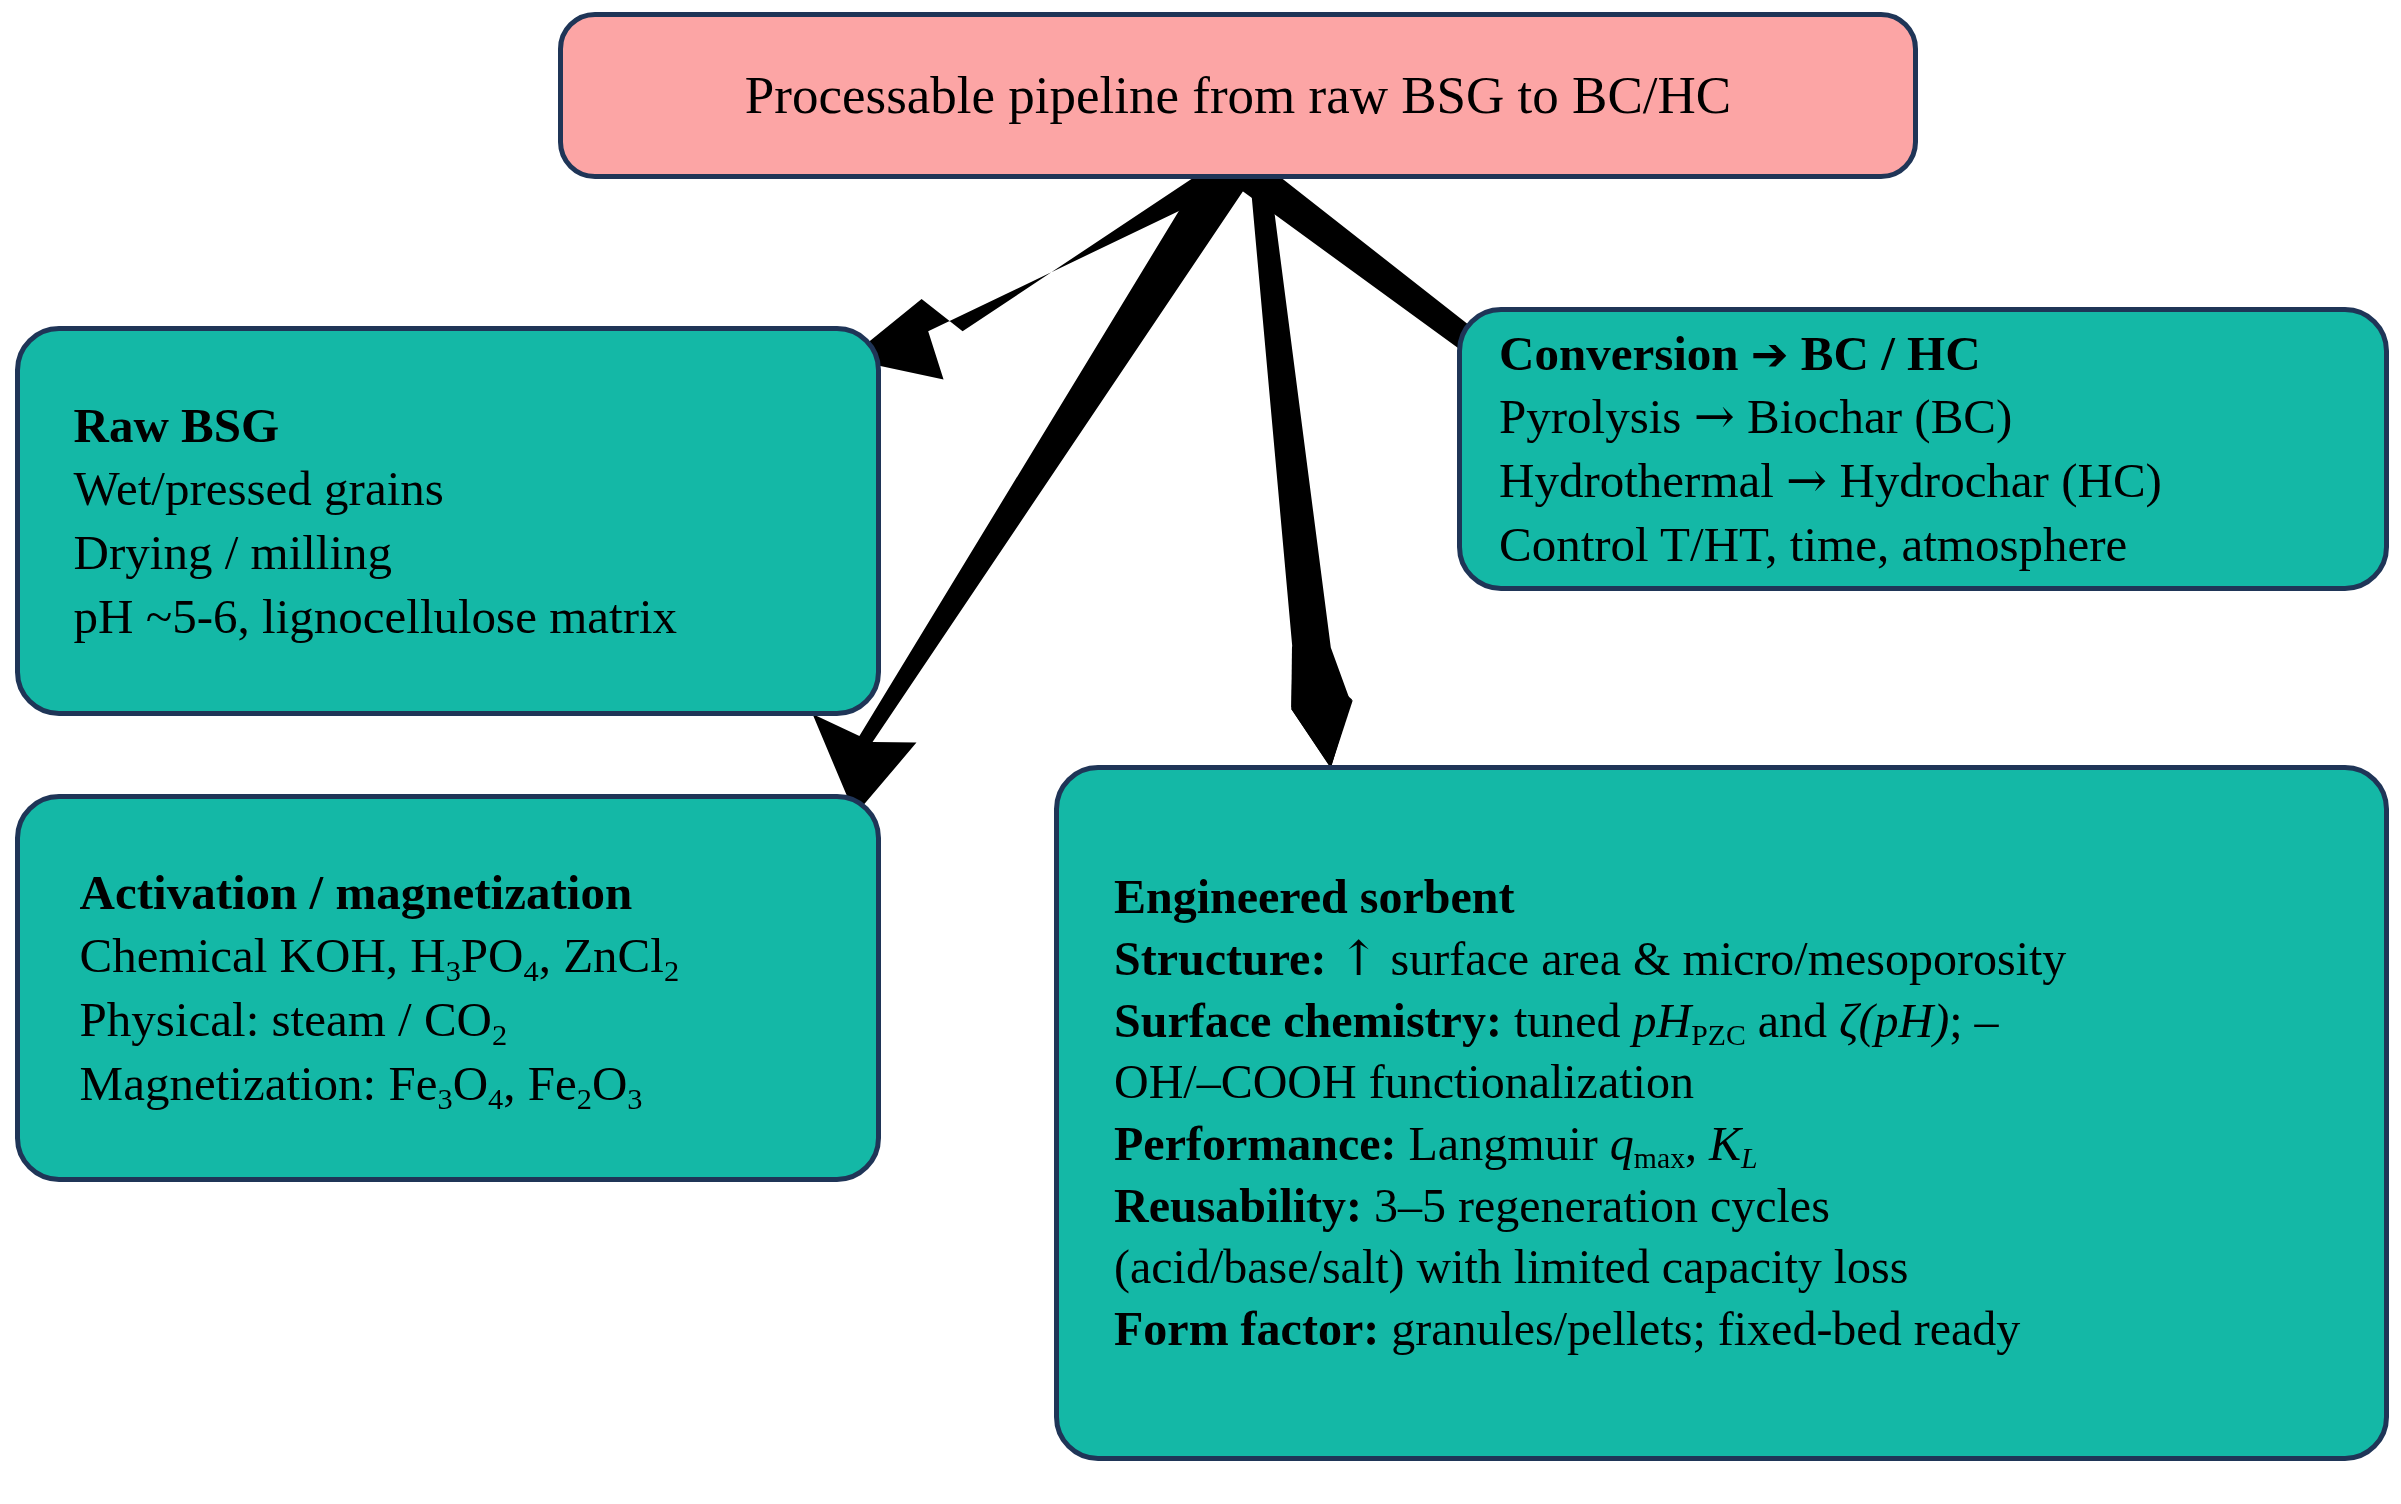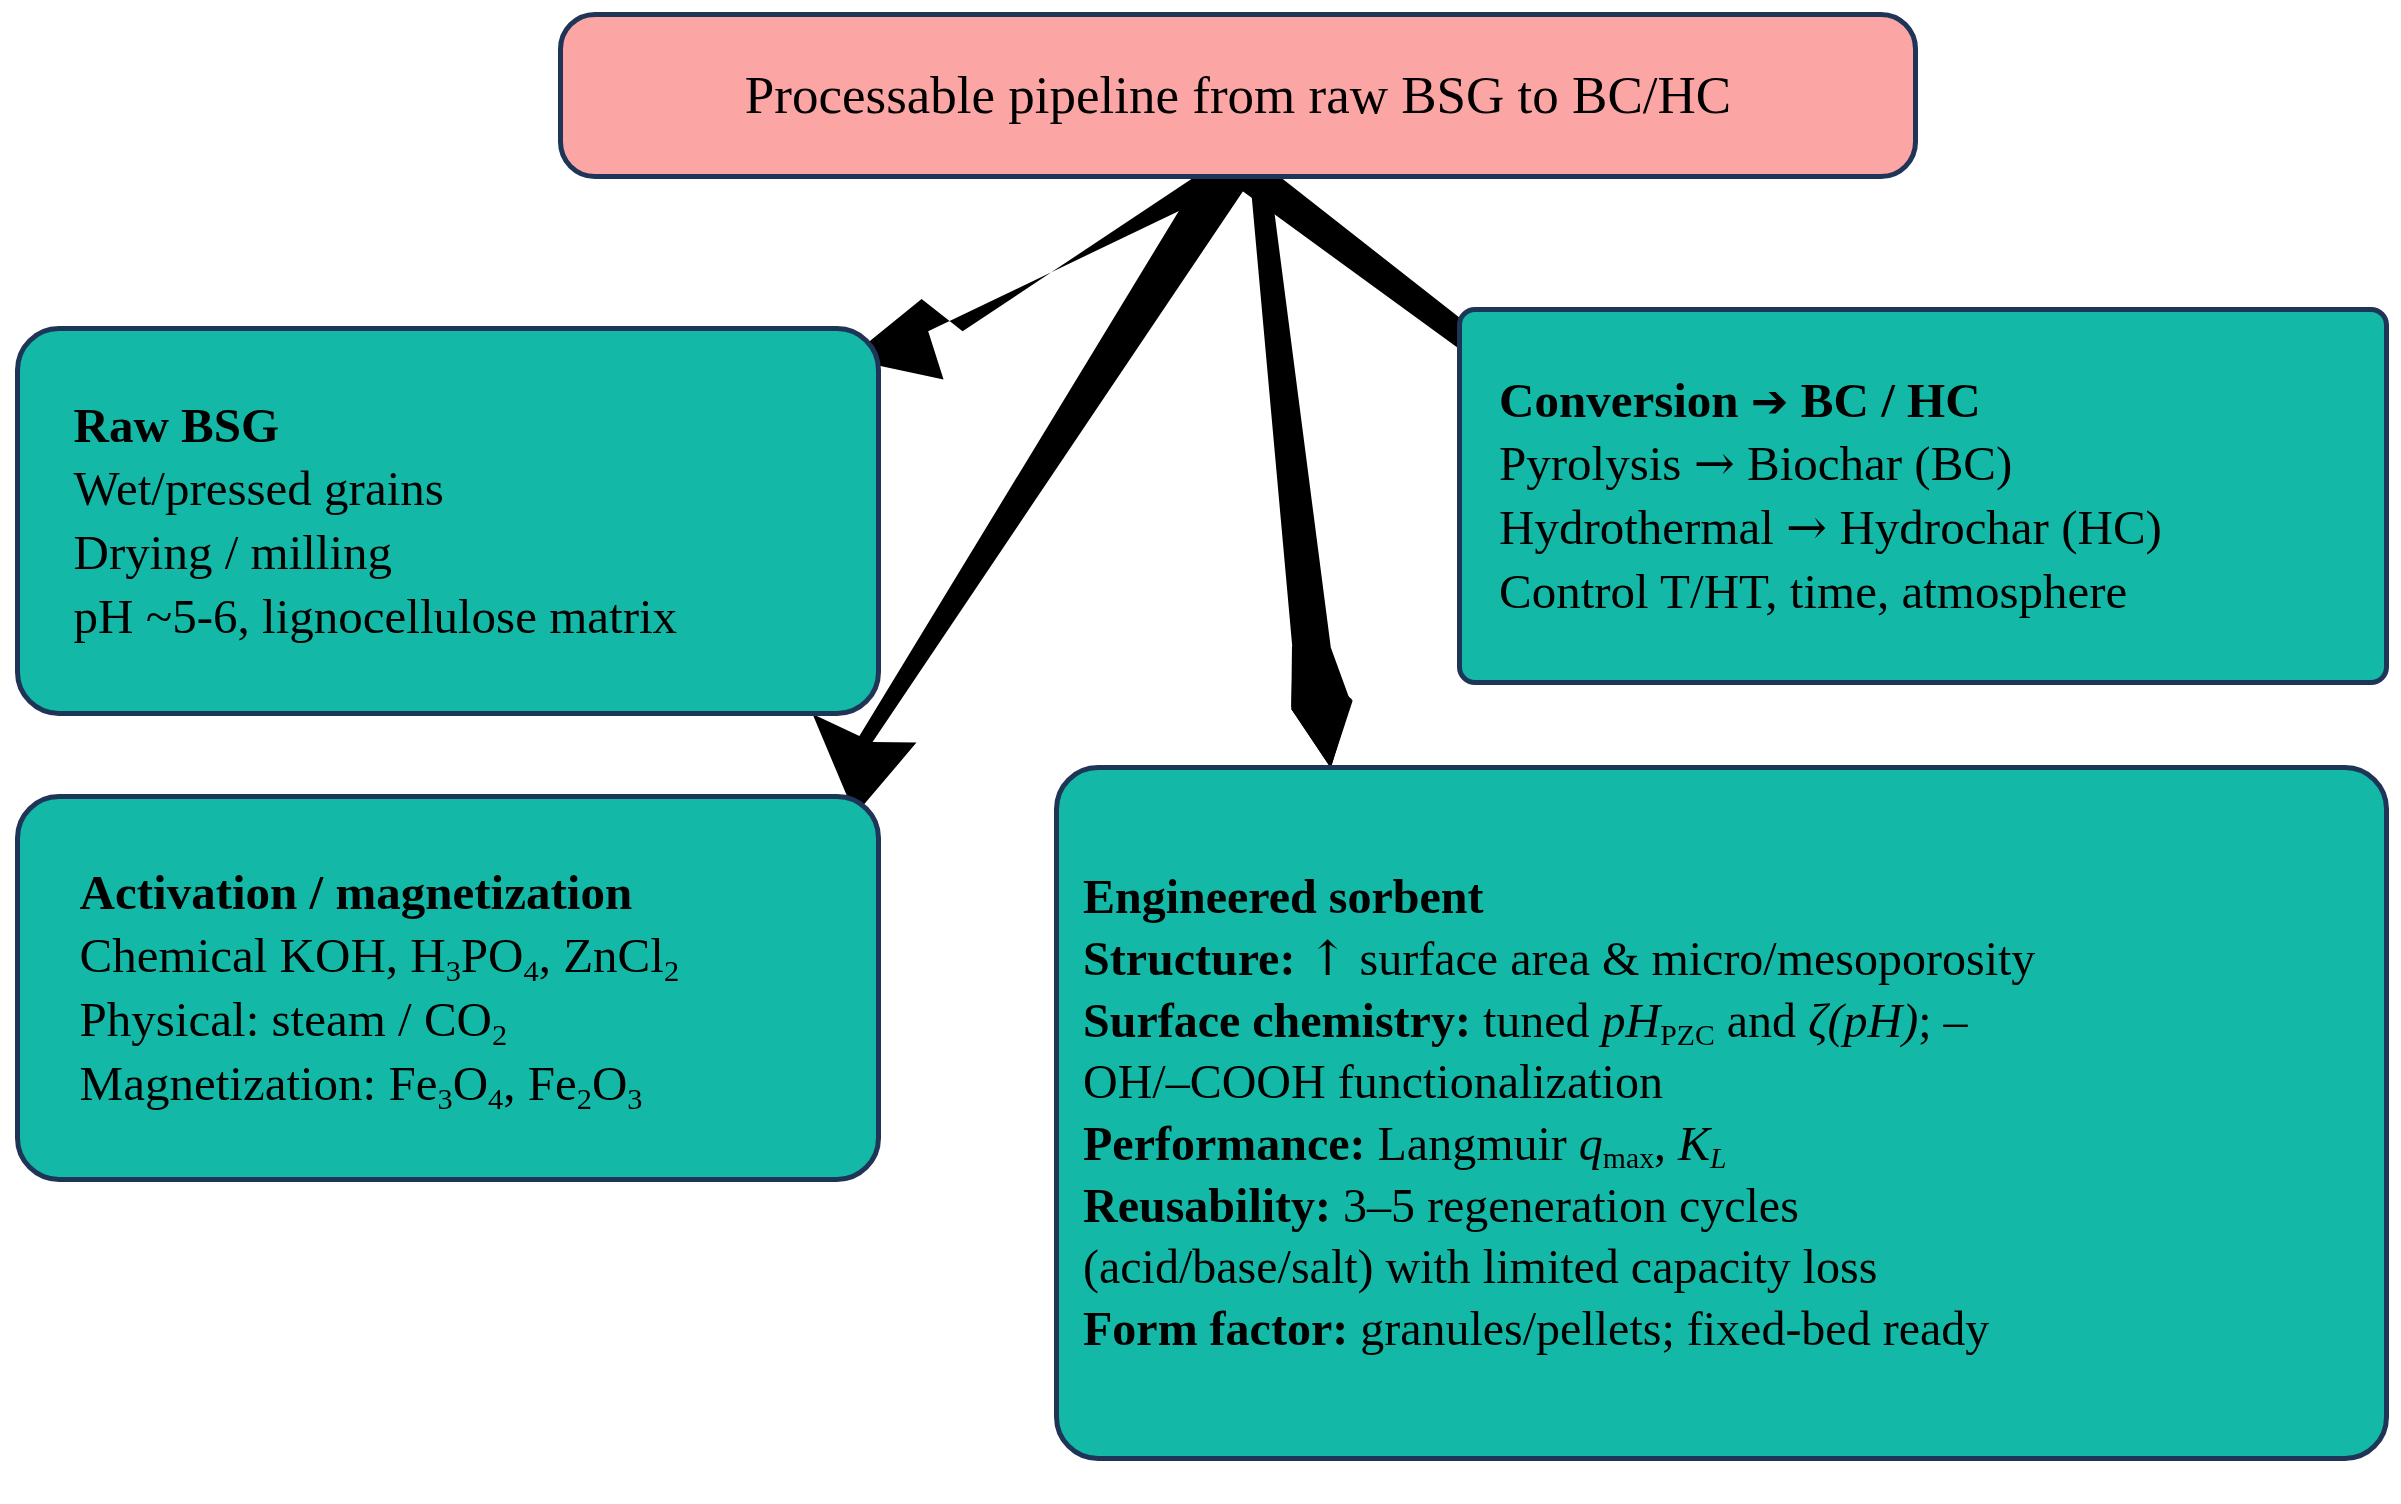--- a/index.html
+++ b/index.html
@@ -77,23 +77,23 @@
   .thinarrow {
     font-family: "DejaVu Serif", serif;
   }
   .uparrow {
     font-family: "DejaVu Serif", serif;
   }
 
   
   #node-title      { left: 558px;  top: 12.4px;   width: 1360px; height: 167px; }
   #node-raw        { left: 14.6px;   top: 326px;  width: 866px; height: 390px; padding: 0 0 0 54px; }
-  #node-conversion { left: 1457px; top: 307px;  width: 932px; height: 378px; padding: 0 8px 0 37px; border-radius: 18px; }
+  #node-conversion { left: 1457px; top: 307px;  width: 932px; height: 284px; padding: 0 8px 0 37px; }
   #node-activation { left: 14.6px;   top: 794px; width: 866px; height: 388px; padding: 0 0 0 60px; }
-  #node-sorbent    { left: 1054px; top: 765px; width: 1335px; height: 696px; padding: 0 29px 0 24px; }
+  #node-sorbent    { left: 1054px; top: 765px; width: 1335px; height: 696px; padding: 0 29px 0 55px; }
 
   #node-raw .line        { font-size: 49px; line-height: 1.30; }
   #node-conversion .line { font-size: 49px; line-height: 1.30; }
   #node-activation .line { font-size: 49px; line-height: 1.30; }
   #node-sorbent .line    { font-size: 48px; line-height: 1.285; }
 </style>
 </head>
 <body>
 
 <div id="stage">

